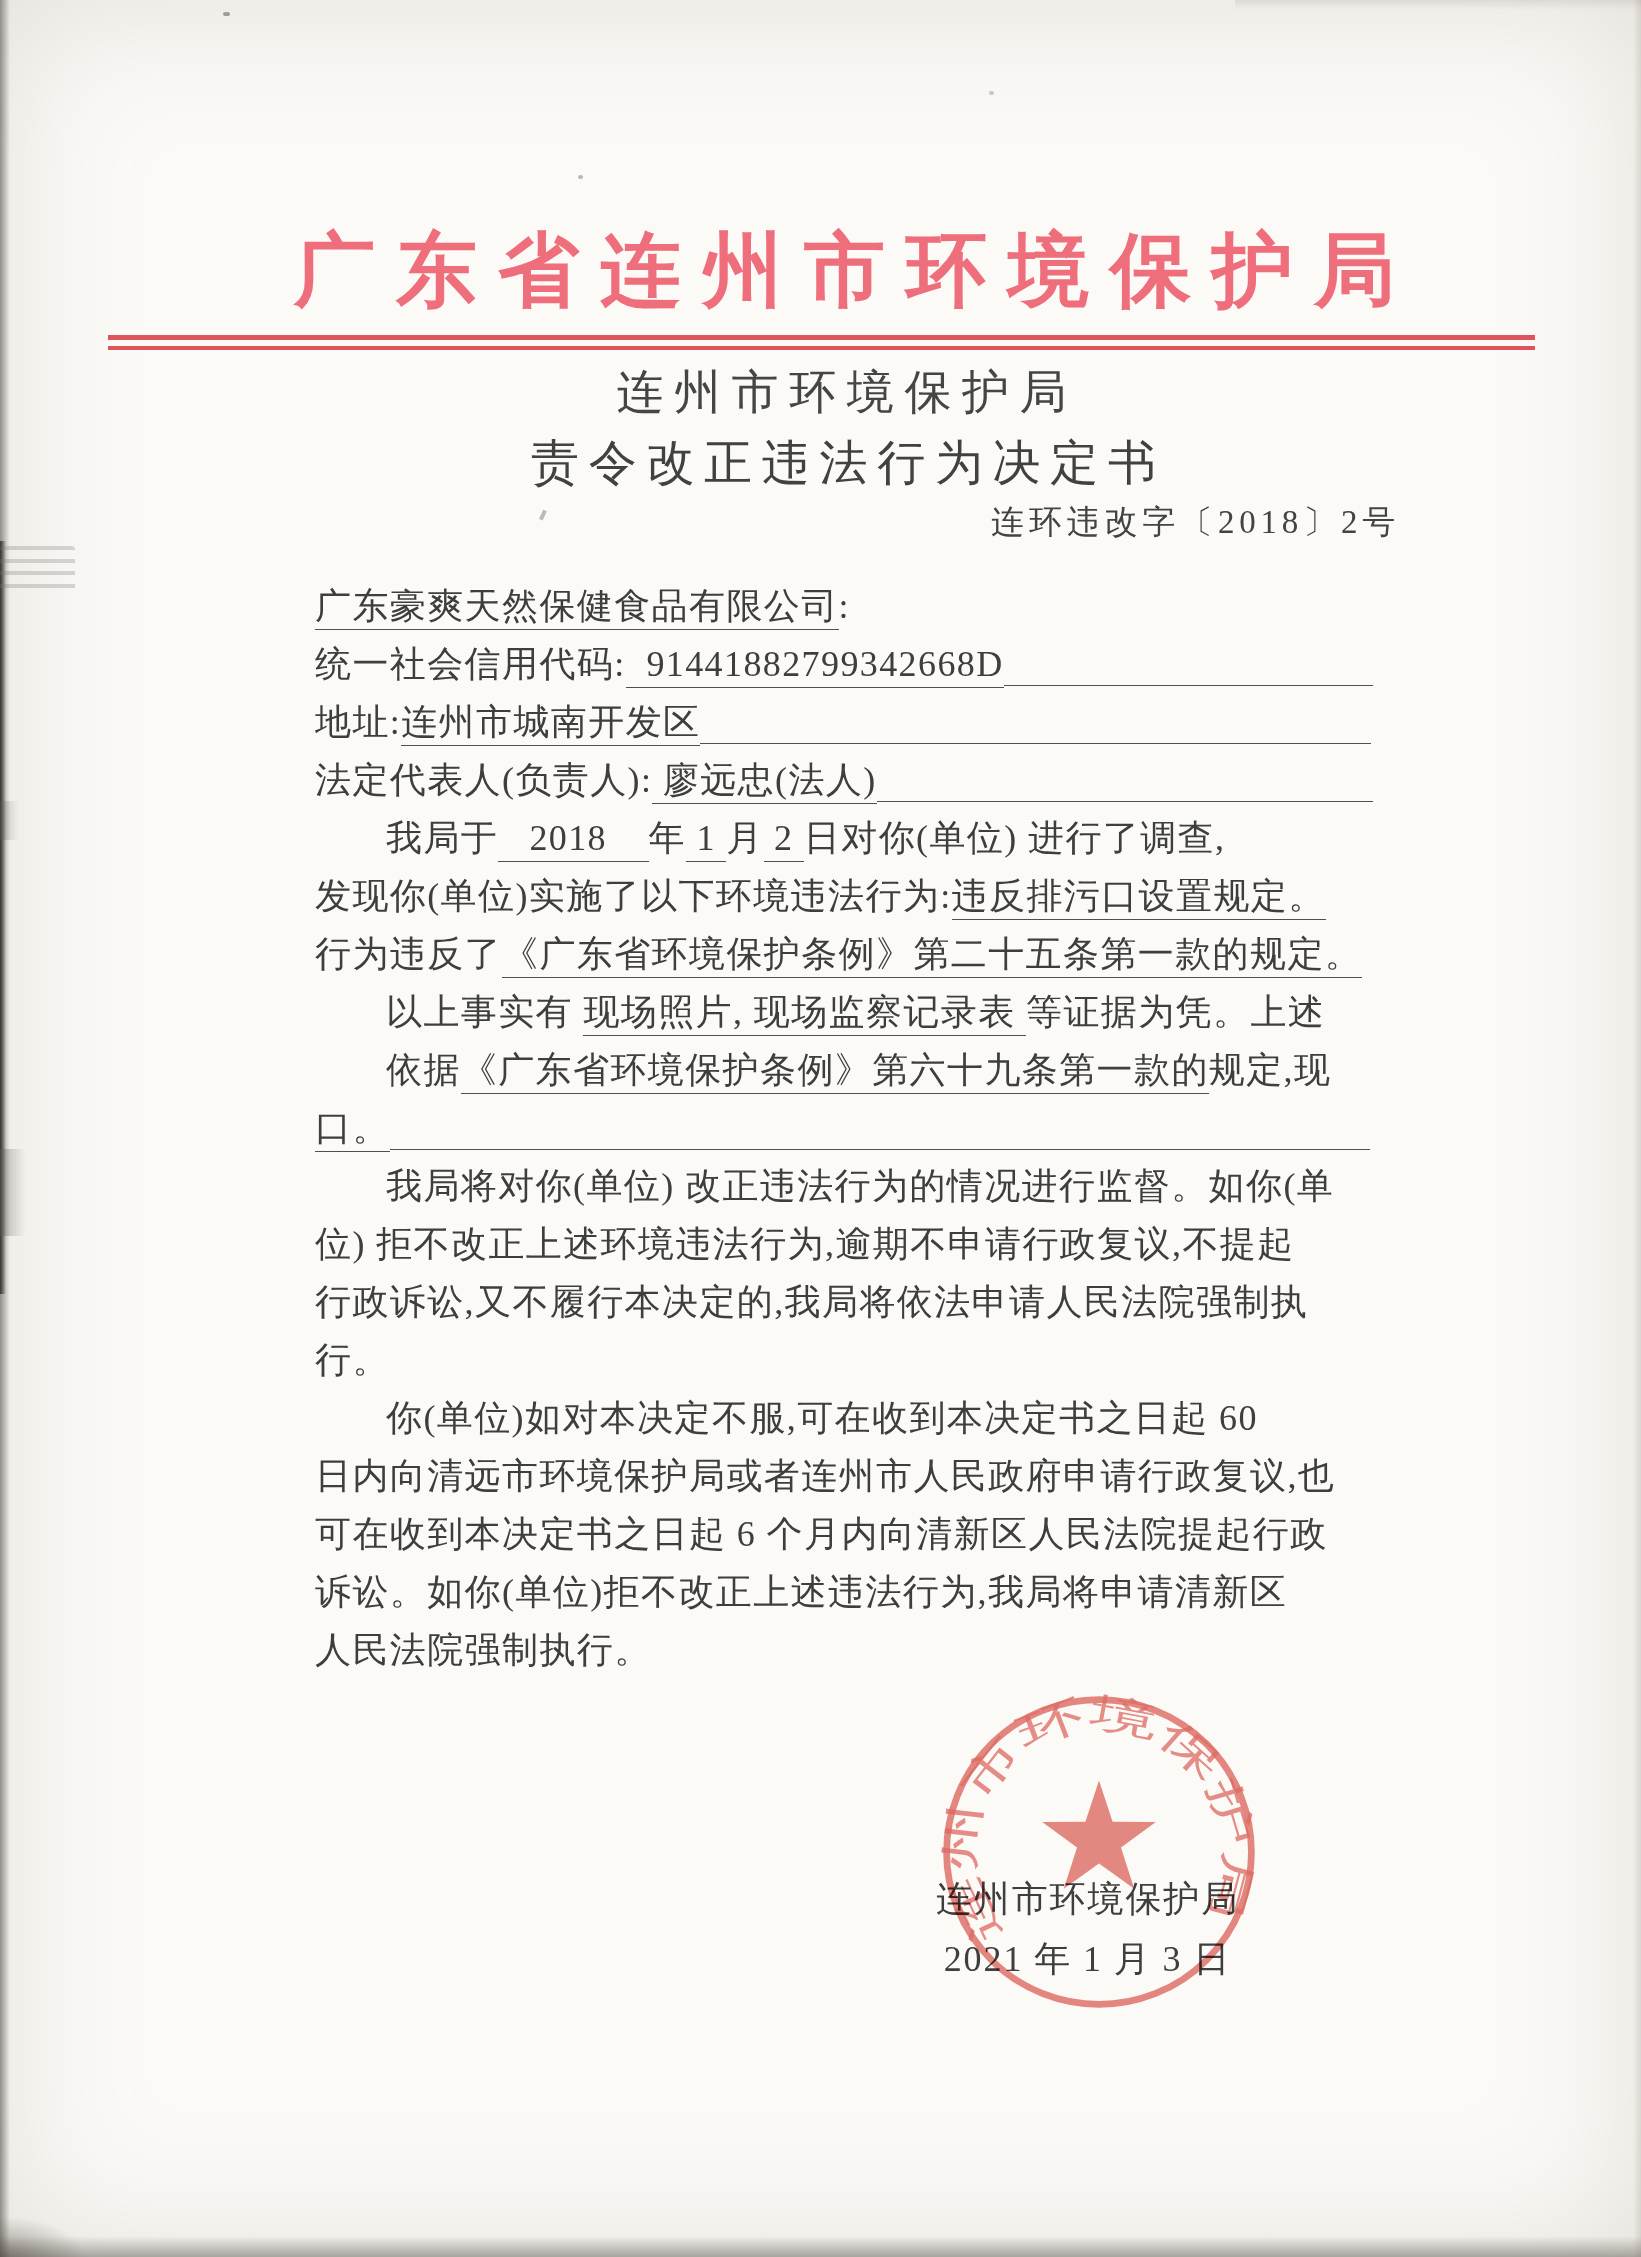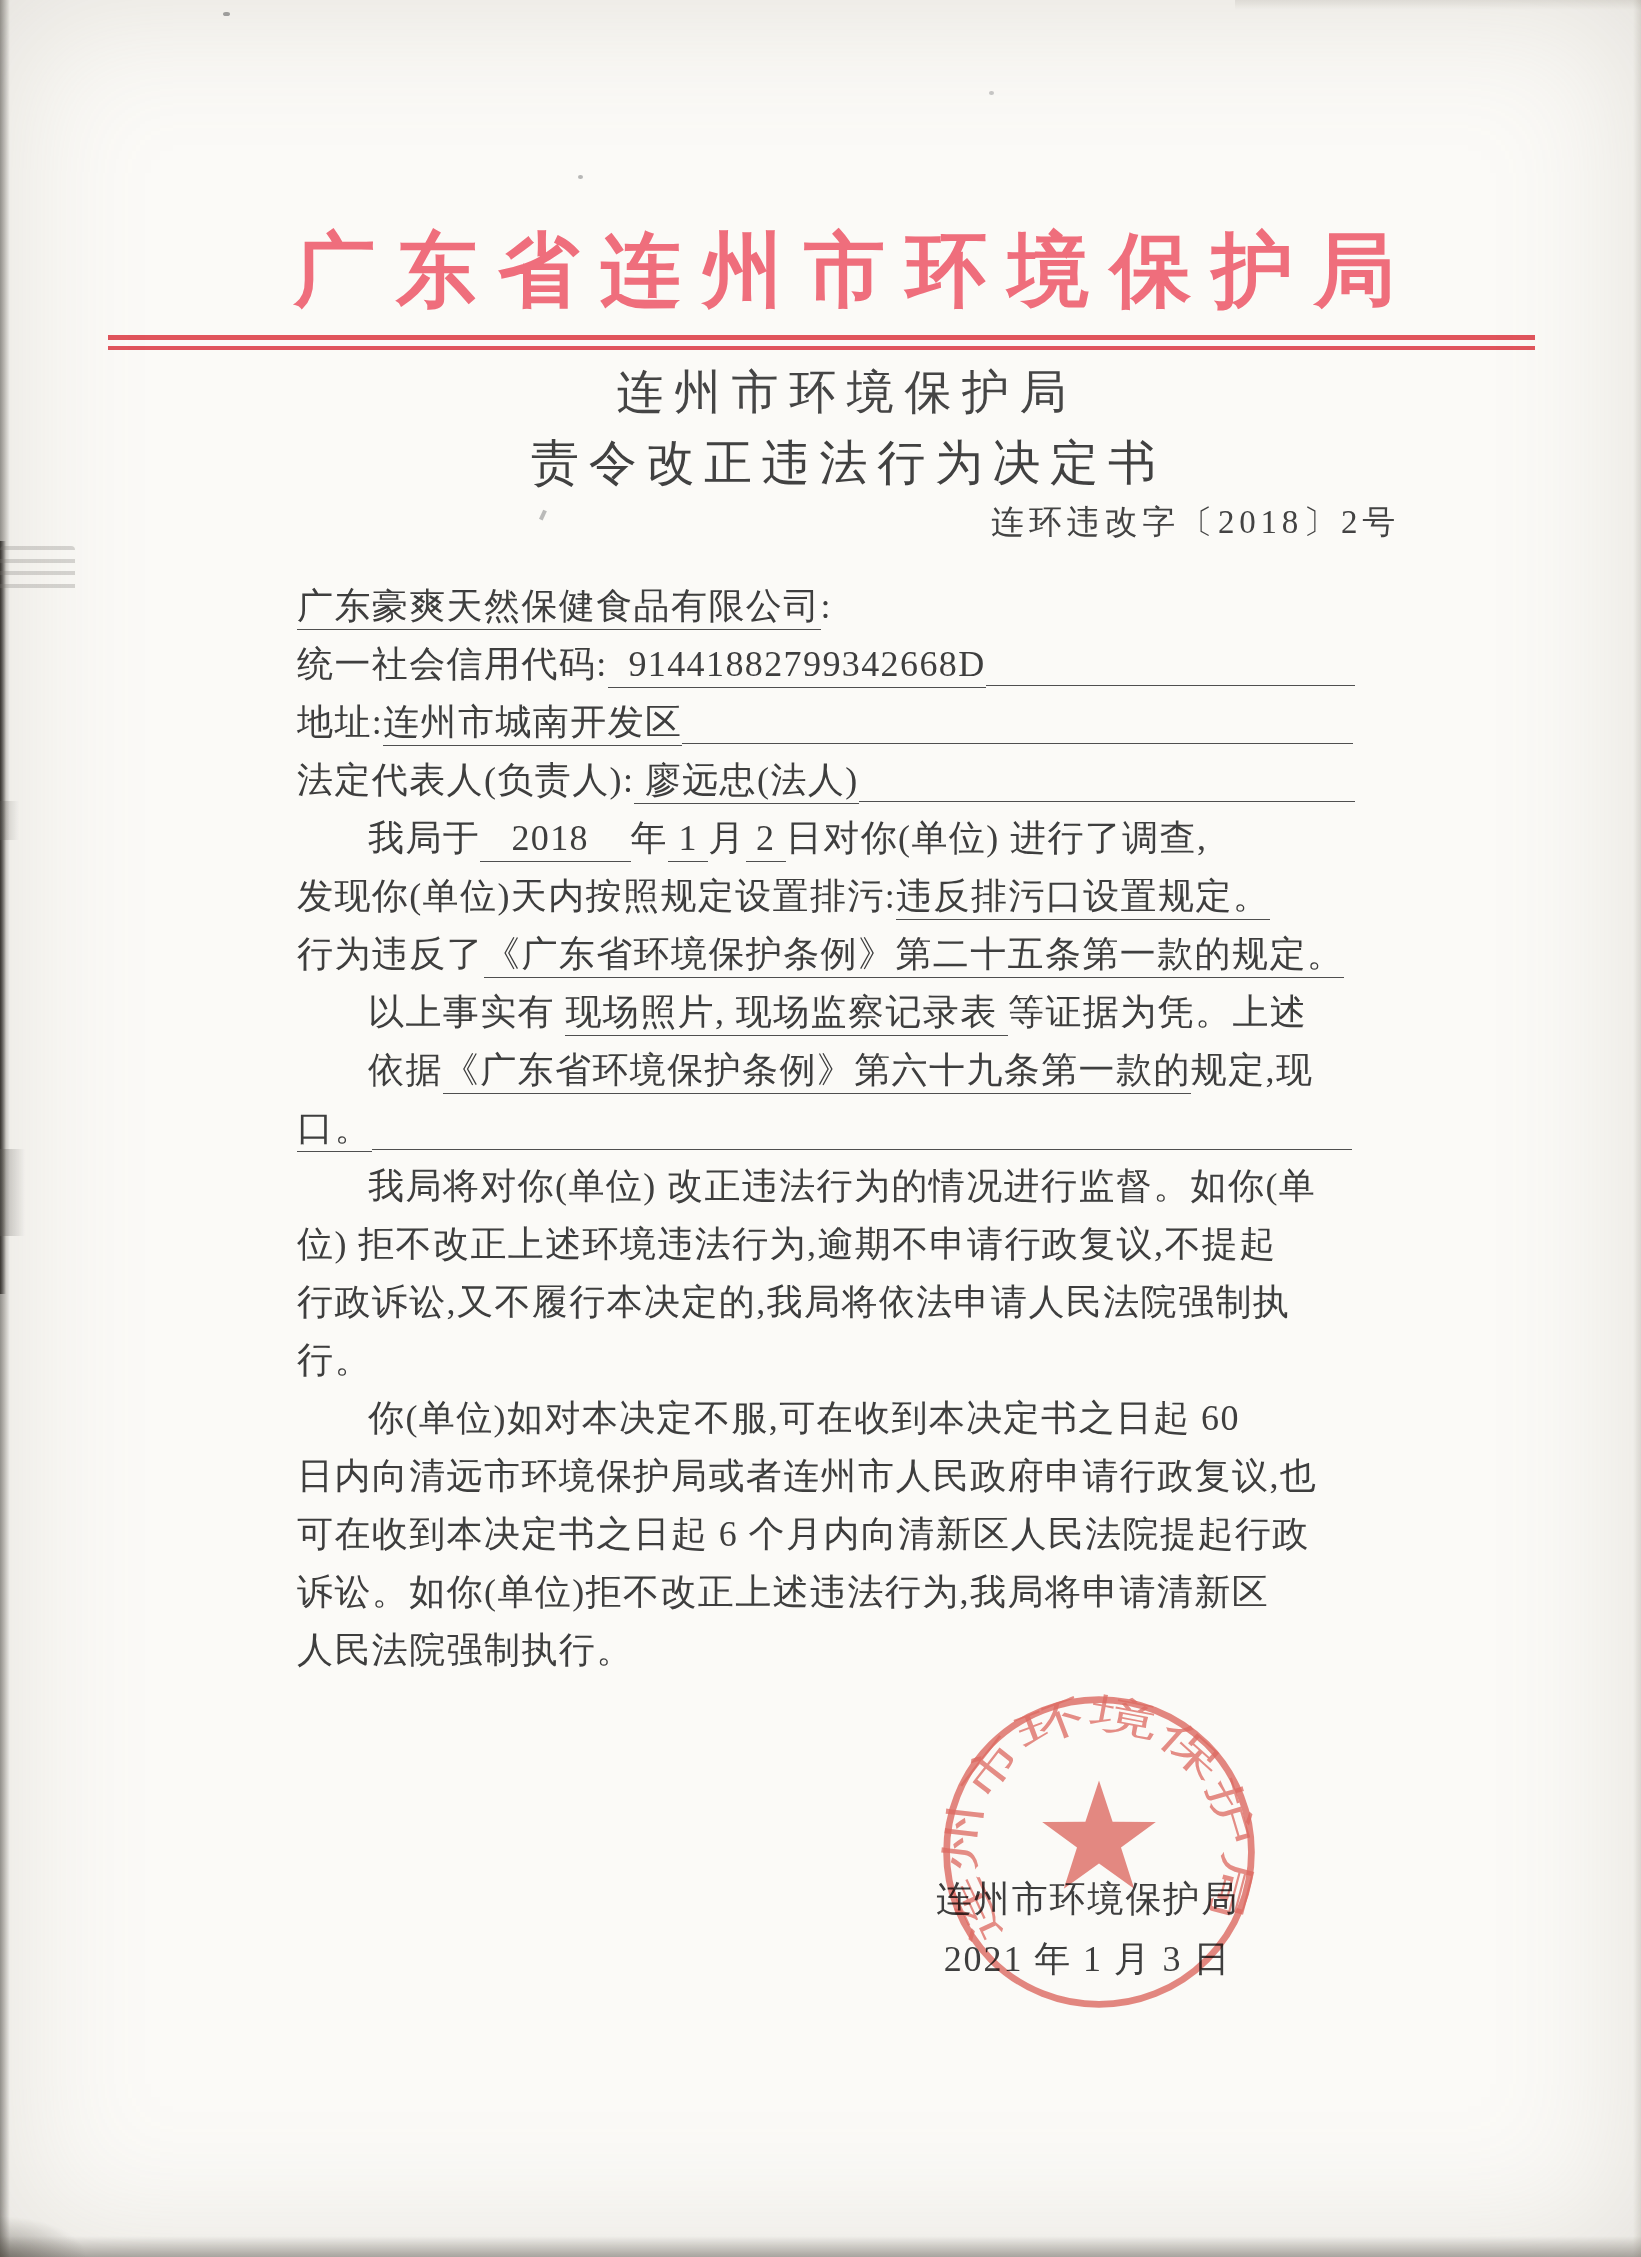--- a/index.html
+++ b/index.html
@@ -40,21 +40,21 @@
     position: absolute; top: 431px; left: 0; width: 100%;
     text-align: center; font-size: 48px; letter-spacing: 9.7px; text-indent: 9.7px;
     color: #414141; transform: translateX(23px);
   }
   .doc-number {
     position: absolute; top: 500px; right: 241px;
     font-size: 33px; letter-spacing: 4.8px; color: #434343;
   }
 
   .body-text {
-    position: absolute; left: 297px; top: 577px; width: 1083px;
+    position: absolute; left: 315px; top: 577px; width: 1083px;
     font-size: 36px; letter-spacing: 1.4px; color: #3e3e3e;
   }
   .bline { height: 58px; line-height: 58px; white-space: pre; }
   .bline.indent { padding-left: 71px; }
   .u { border-bottom: 1.9px solid #4f4f4f; padding-bottom: 2.9px; }
   .fill { display: inline-block; height: 1px; border-bottom: 1.9px solid #4f4f4f;
           vertical-align: -9.7px; padding-bottom: 0; }
 
   .sign-block {
     position: absolute; top: 1869px; left: 908px; width: 359px;
@@ -105,21 +105,21 @@
   <div class="title-line2">责令改正违法行为决定书</div>
 
   <div class="doc-number">连环违改字〔2018〕2号</div>
 
   <div class="body-text">
       <div class="bline"><span class="u">广东豪爽天然保健食品有限公司</span><span>:</span></div>
       <div class="bline"><span>统一社会信用代码:</span><span class="u">  91441882799342668D</span><span class="fill" style="width: 369px;"></span></div>
       <div class="bline"><span>地址:</span><span class="u">连州市城南开发区</span><span class="fill" style="width: 671px;"></span></div>
       <div class="bline"><span>法定代表人(负责人):</span><span class="u"> 廖远忠(法人)</span><span class="fill" style="width: 496px;"></span></div>
       <div class="bline indent"><span>我局于</span><span class="u">   2018    </span><span>年</span><span class="u"> 1 </span><span>月</span><span class="u"> 2 </span><span>日对你(单位) 进行了调查,</span></div>
-      <div class="bline"><span>发现你(单位)天内按照规定设置排污:</span><span class="u">违反排污口设置规定。</span></div>
+      <div class="bline"><span>发现你(单位)实施了以下环境违法行为:</span><span class="u">违反排污口设置规定。</span></div>
       <div class="bline"><span>行为违反了</span><span class="u">《广东省环境保护条例》第二十五条第一款的规定。</span></div>
       <div class="bline indent"><span>以上事实有 </span><span class="u">现场照片, 现场监察记录表 </span><span>等证据为凭。上述</span></div>
       <div class="bline indent"><span>依据</span><span class="u">《广东省环境保护条例》第六十九条第一款的</span><span>规定,现</span></div>
       <div class="bline"><span class="u">口。</span><span class="fill" style="width: 980px;"></span></div>
       <div class="bline indent"><span>我局将对你(单位) 改正违法行为的情况进行监督。如你(单</span></div>
       <div class="bline"><span>位) 拒不改正上述环境违法行为,逾期不申请行政复议,不提起</span></div>
       <div class="bline"><span>行政诉讼,又不履行本决定的,我局将依法申请人民法院强制执</span></div>
       <div class="bline"><span>行。</span></div>
       <div class="bline indent"><span>你(单位)如对本决定不服,可在收到本决定书之日起 60</span></div>
       <div class="bline"><span>日内向清远市环境保护局或者连州市人民政府申请行政复议,也</span></div>

